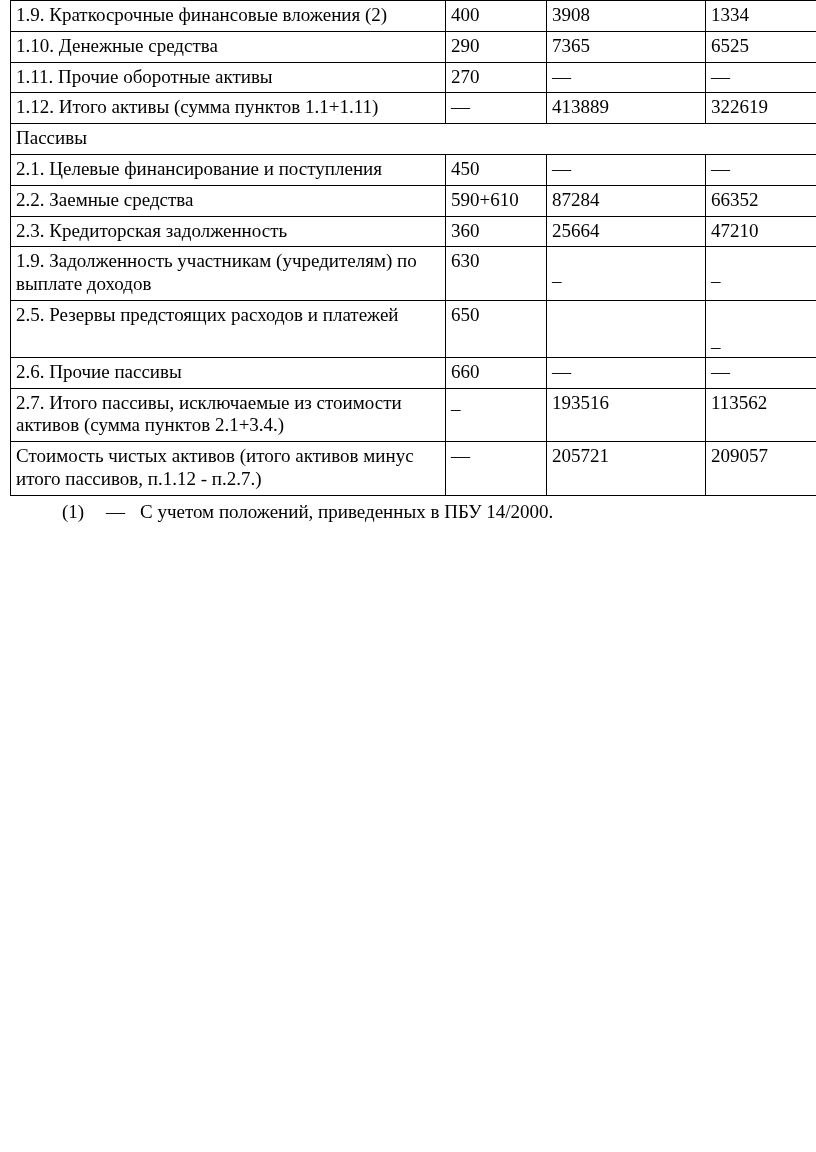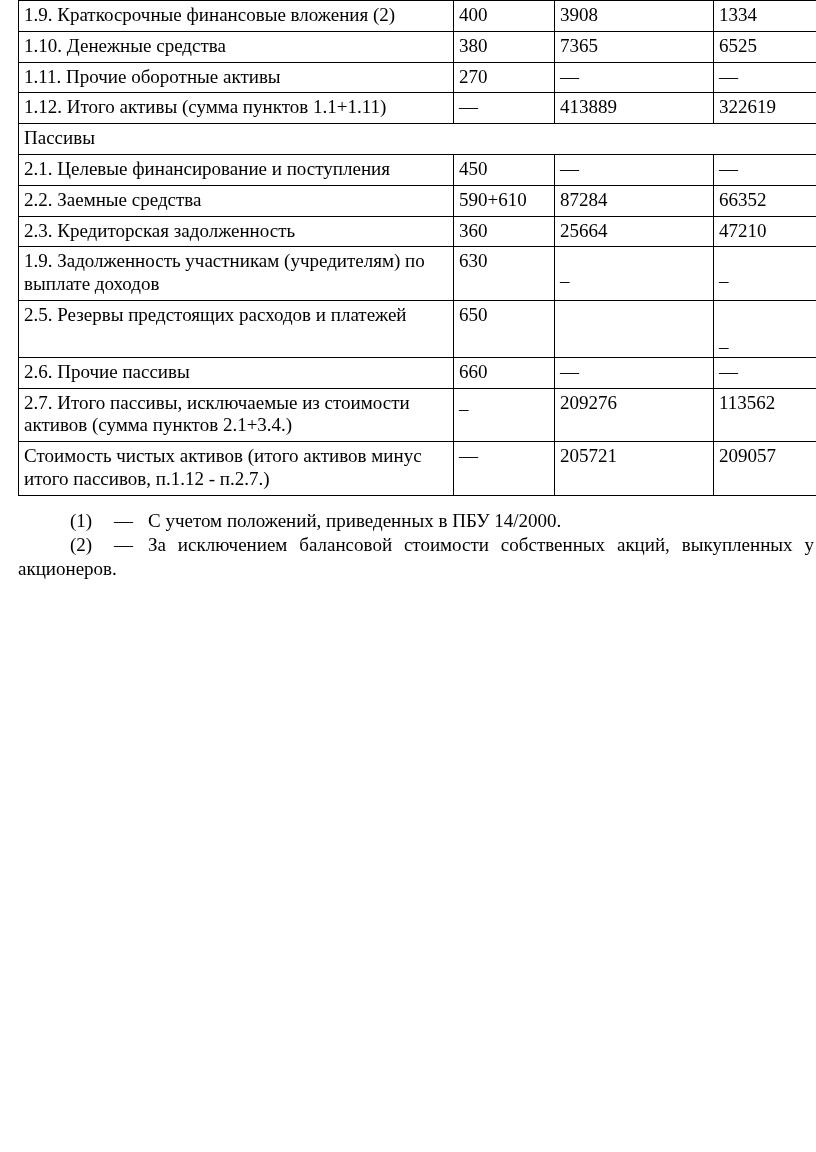--- a/index.html
+++ b/index.html
@@ -11,21 +11,21 @@
     width: 816px;
     height: 1152px;
     font-family: "Liberation Serif", "DejaVu Serif", serif;
     color: #000000;
     overflow: hidden;
   }
   .page {
     width: 816px;
     height: 1152px;
     box-sizing: border-box;
-    padding: 0 0 0 16px;
+    padding: 0 0 0 8px;
     position: relative;
   }
   table.balance {
     border-collapse: collapse;
     width: 812px;
     margin-left: 2px;
     table-layout: fixed;
   }
   table.balance td {
     border: 1px solid #000000;
@@ -42,21 +42,21 @@
   td.span-all { width: auto; }
   .dash-mid {
     display: block;
     padding-top: 14px;
   }
   .dash-low {
     display: block;
     padding-top: 26px;
   }
   .notes {
-    margin-top: 13px;
+    margin-top: 4px;
     padding: 0 2px 0 2px;
     font-size: 19px;
     line-height: 1.26;
   }
   .note {
     text-align: justify;
     text-indent: 0;
     margin: 0 0 0 0;
     padding: 0;
   }
@@ -85,21 +85,21 @@
 
       <tr>
         <td class="c-name">1.9. Краткосрочные финансовые вложения (2)</td>
         <td class="c-code">400</td>
         <td class="c-val1">3908</td>
         <td class="c-val2">1334</td>
       </tr>
 
       <tr>
         <td class="c-name">1.10. Денежные средства</td>
-        <td class="c-code">380</td>
+        <td class="c-code">290</td>
         <td class="c-val1">7365</td>
         <td class="c-val2">6525</td>
       </tr>
 
       <tr>
         <td class="c-name">1.11. Прочие оборотные активы</td>
         <td class="c-code">270</td>
         <td class="c-val1">—</td>
         <td class="c-val2">—</td>
       </tr>
@@ -159,40 +159,37 @@
       <tr>
         <td class="c-name">2.6. Прочие пассивы</td>
         <td class="c-code">660</td>
         <td class="c-val1">—</td>
         <td class="c-val2">—</td>
       </tr>
 
       <tr>
         <td class="c-name">2.7. Итого пассивы, исключаемые из стоимости активов (сумма пунктов 2.1+3.4.)</td>
         <td class="c-code">_</td>
-        <td class="c-val1">209276</td>
+        <td class="c-val1">193516</td>
         <td class="c-val2">113562</td>
       </tr>
 
       <tr>
         <td class="c-name">Стоимость чистых активов (итого активов минус итого пассивов, п.1.12 - п.2.7.)</td>
         <td class="c-code">—</td>
         <td class="c-val1">205721</td>
         <td class="c-val2">209057</td>
       </tr>
 
     </tbody>
   </table>
 
   <div class="notes">
 
     <p class="note">
       <span class="num">(1)</span><span class="dashsep">—</span><span>С учетом положений, приведенных в ПБУ 14/2000.</span>
     </p>
 
-    <p class="note j">
-      <span class="num">(2)</span><span class="dashsep">—</span><span>За исключением балансовой стоимости собственных акций, выкупленных у акционеров.</span>
-    </p>
 
 
   </div>
 
 </div>
 
 </body></html>

